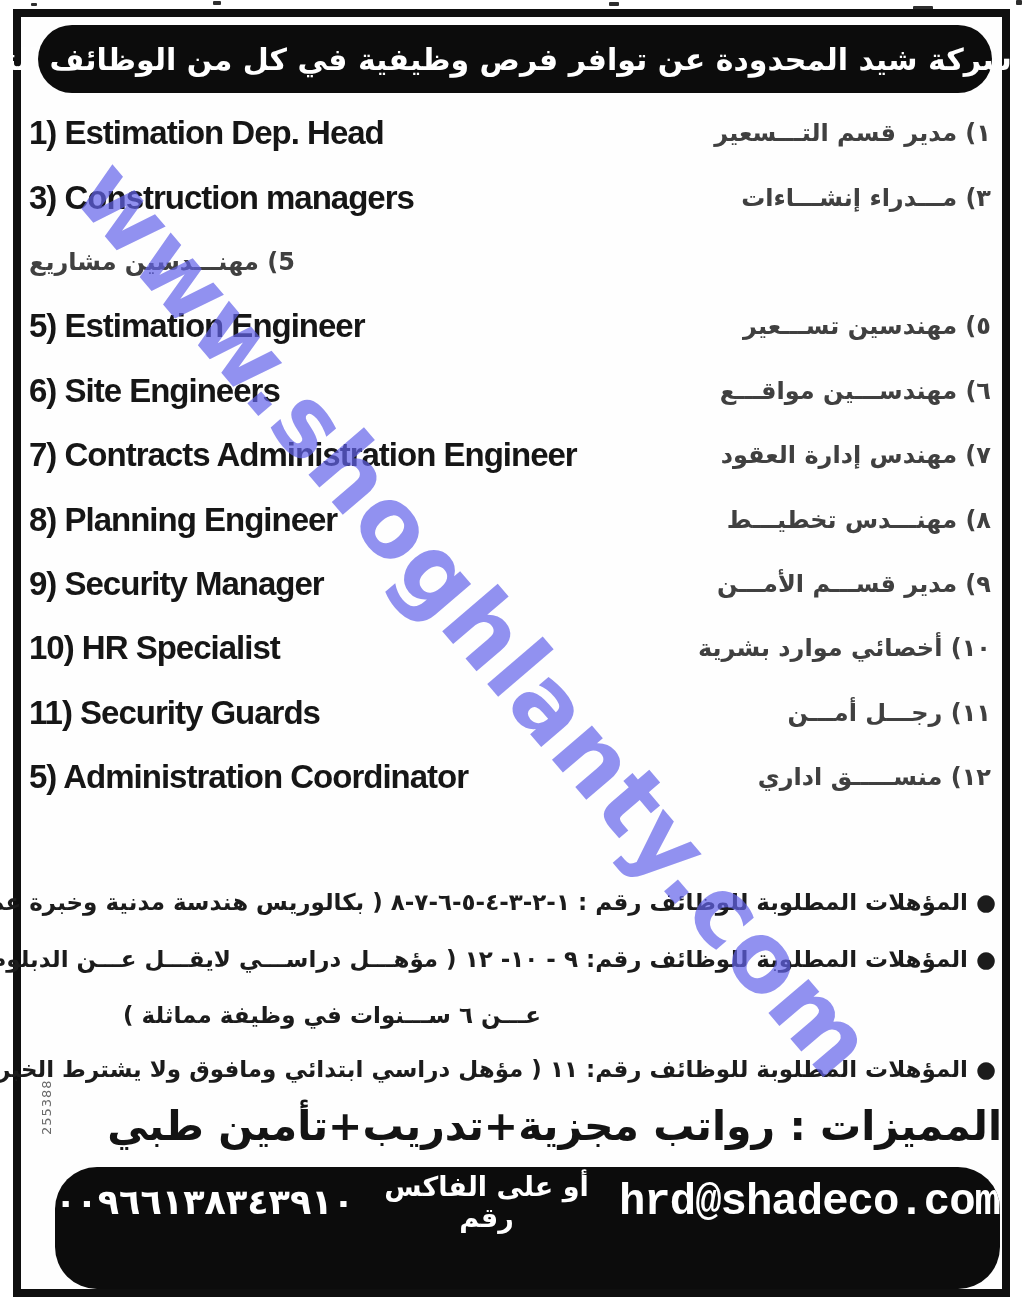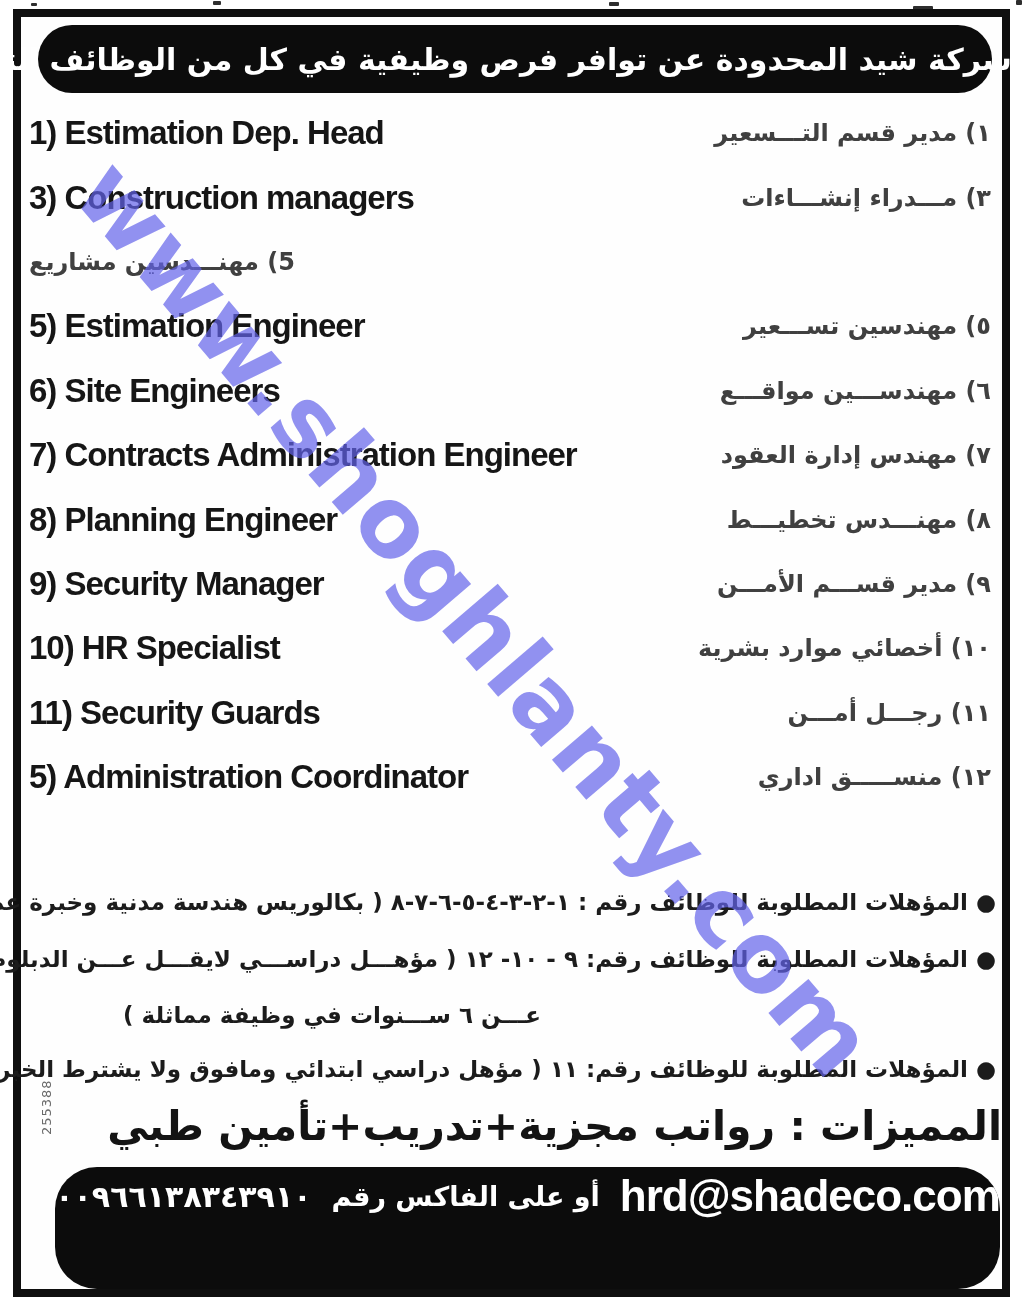--- a/index.html
+++ b/index.html
@@ -83,31 +83,31 @@
     margin-top:13px;
     font-family:"DejaVu Sans", sans-serif;
     font-weight:bold; font-size:28px;
   }
   .footer-line2 {
     margin-top:4px;
     display:flex; direction:rtl; align-items:center; justify-content:center;
     gap:20px;
   }
   .footer-email {
-    font-family:Liberation Sans, sans-serif;
+    font-family:Liberation Mono, monospace;
     font-weight:bold; font-size:44px; direction:ltr; unicode-bidi:isolate;
     letter-spacing:-1px;
   }
   .footer-faxlabel {
     font-family:"DejaVu Sans", sans-serif;
     font-weight:bold; font-size:27px;
   }
   .footer-faxnum {
     font-family:"DejaVu Sans", sans-serif;
-    font-weight:bold; font-size:30px;
+    font-weight:bold; font-size:35px;
   }
 
   .side-code {
     position:absolute; left:18px; top:1118px;
     transform:rotate(-90deg); transform-origin:0 0;
     font-family:"DejaVu Sans", sans-serif;
     font-size:13px; color:#6a6a6a; letter-spacing:1px;
     white-space:nowrap;
   }
 

